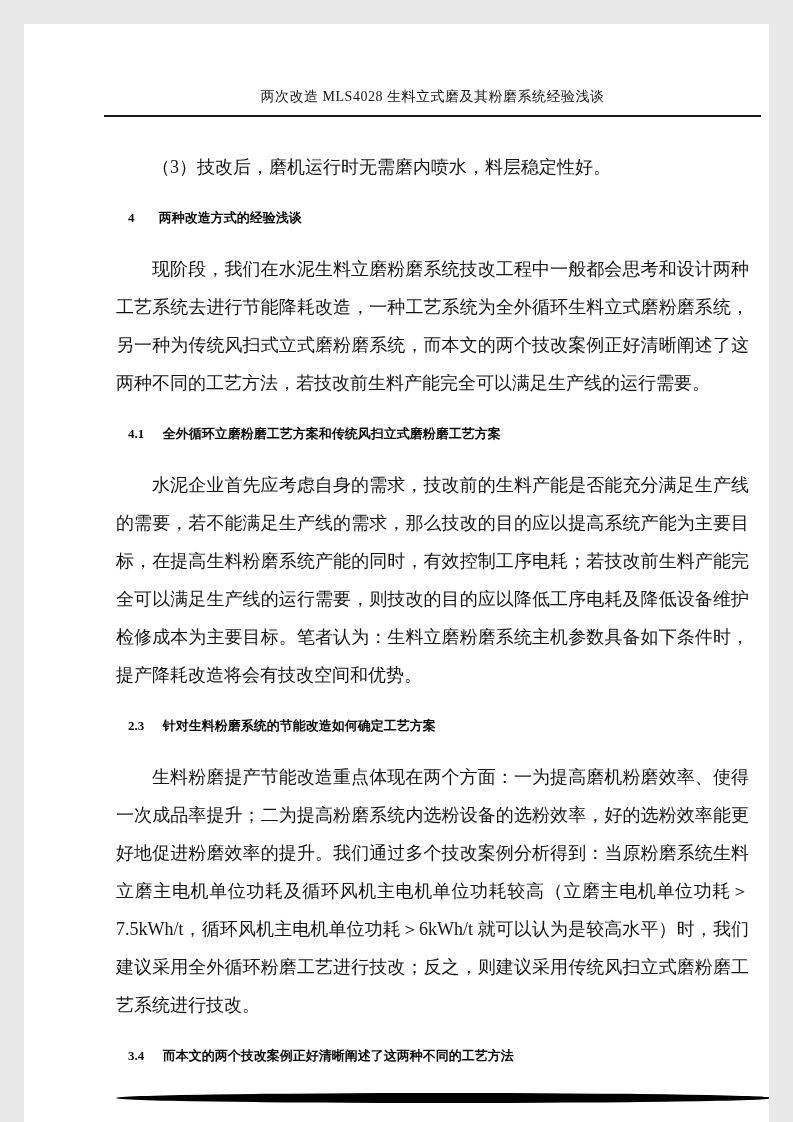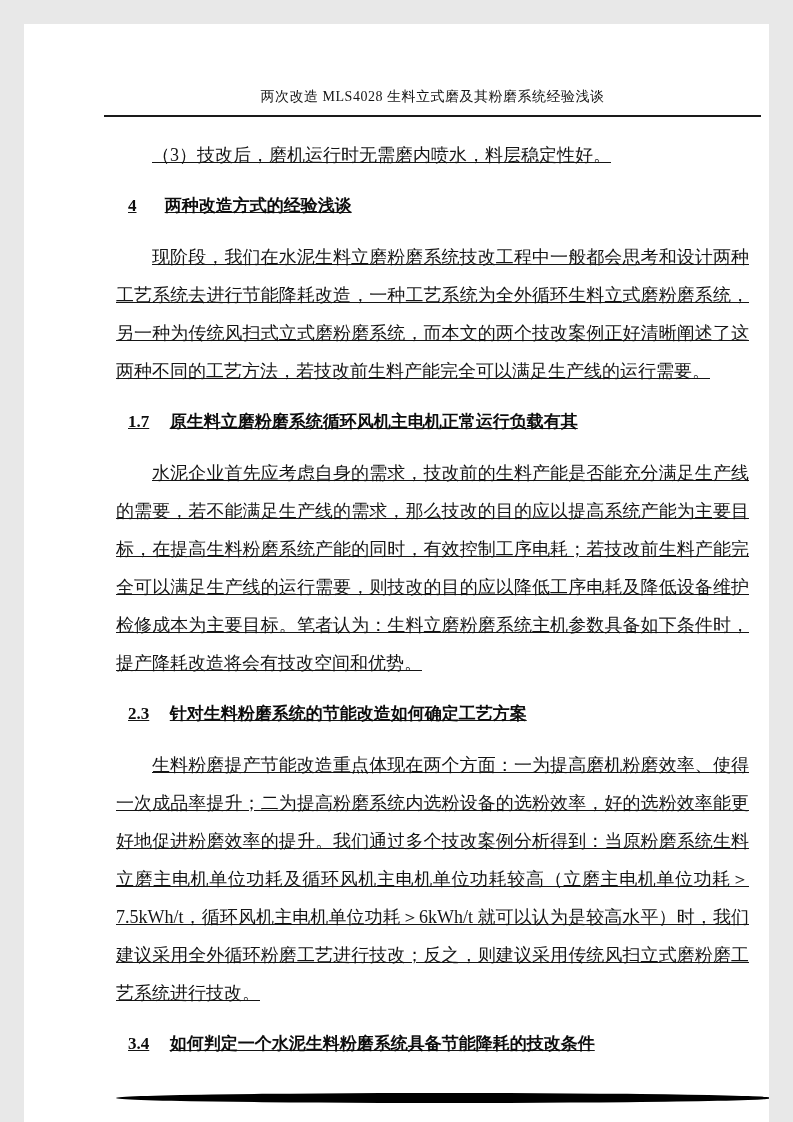--- a/index.html
+++ b/index.html
@@ -21,40 +21,39 @@
     text-align: center;
     font-family: "Liberation Serif", "DejaVu Serif", serif;
     font-size: 14px;
     letter-spacing: 0.5px;
     color: #151515;
     padding-bottom: 9px;
     border-bottom: 2px solid #1a1a1a;
   }
   .body-area {
     position: absolute;
-    top: 88px;
+    top: 100px;
     left: 68px;
     width: 657px;
     height: 958px;
     overflow: hidden;
     font-family: "Liberation Serif", "DejaVu Serif", serif;
     font-size: 18px;
     line-height: 38px;
     text-align: justify;
     text-justify: inter-character;
     color: #151515;
-    text-decoration: underline;
   }
   .para {
     text-indent: 2em;
   }
   .heading {
     font-family: "Liberation Sans", "DejaVu Sans", sans-serif;
     font-weight: bold;
-    font-size: 17px;
+    font-size: 13px;
     line-height: 40px;
     text-align: left;
     color: #0d0d0d;
   }
   .h-num { font-family: "Liberation Serif", "DejaVu Serif", serif; font-weight: bold; margin-right: 0.5em; }
   .heading.level1 .h-num { margin-right: 0.95em; }
   .footer {
     position: absolute;
     left: 68px;
     top: 1045px;
@@ -99,35 +98,35 @@
 
     <p class="para">（3）技改后，磨机运行时无需磨内喷水，料层稳定性好。</p>
 
     <h2 class="heading level1">
       <span class="h-num">4</span><span>两种改造方式的经验浅谈</span>
     </h2>
 
     <p class="para">现阶段，我们在水泥生料立磨粉磨系统技改工程中一般都会思考和设计两种工艺系统去进行节能降耗改造，一种工艺系统为全外循环生料立式磨粉磨系统，另一种为传统风扫式立式磨粉磨系统，而本文的两个技改案例正好清晰阐述了这两种不同的工艺方法，若技改前生料产能完全可以满足生产线的运行需要。</p>
 
     <h3 class="heading level2">
-      <span class="h-num">1.7</span><span>原生料立磨粉磨系统循环风机主电机正常运行负载有其</span>
+      <span class="h-num">4.1</span><span>全外循环立磨粉磨工艺方案和传统风扫立式磨粉磨工艺方案</span>
     </h3>
 
     <p class="para">水泥企业首先应考虑自身的需求，技改前的生料产能是否能充分满足生产线的需要，若不能满足生产线的需求，那么技改的目的应以提高系统产能为主要目标，在提高生料粉磨系统产能的同时，有效控制工序电耗；若技改前生料产能完全可以满足生产线的运行需要，则技改的目的应以降低工序电耗及降低设备维护检修成本为主要目标。笔者认为：生料立磨粉磨系统主机参数具备如下条件时，提产降耗改造将会有技改空间和优势。</p>
 
 
 
     <h3 class="heading level2">
       <span class="h-num">2.3</span><span>针对生料粉磨系统的节能改造如何确定工艺方案</span>
     </h3>
 
     <p class="para">生料粉磨提产节能改造重点体现在两个方面：一为提高磨机粉磨效率、使得一次成品率提升；二为提高粉磨系统内选粉设备的选粉效率，好的选粉效率能更好地促进粉磨效率的提升。我们通过多个技改案例分析得到：当原粉磨系统生料立磨主电机单位功耗及循环风机主电机单位功耗较高（立磨主电机单位功耗＞7.5kWh/t，循环风机主电机单位功耗＞6kWh/t 就可以认为是较高水平）时，我们建议采用全外循环粉磨工艺进行技改；反之，则建议采用传统风扫立式磨粉磨工艺系统进行技改。</p>
 
     <h3 class="heading level2">
-      <span class="h-num">3.4</span><span>如何判定一个水泥生料粉磨系统具备节能降耗的技改条件</span>
+      <span class="h-num">3.4</span><span>而本文的两个技改案例正好清晰阐述了这两种不同的工艺方法</span>
     </h3>
 
   </div>
 
   <div class="footer">
     <div class="footer-bar"></div>
     <div class="footer-row">
       <span class="footer-page-num">24</span>
       <span class="footer-issue">2015.No.4</span>
     </div>

